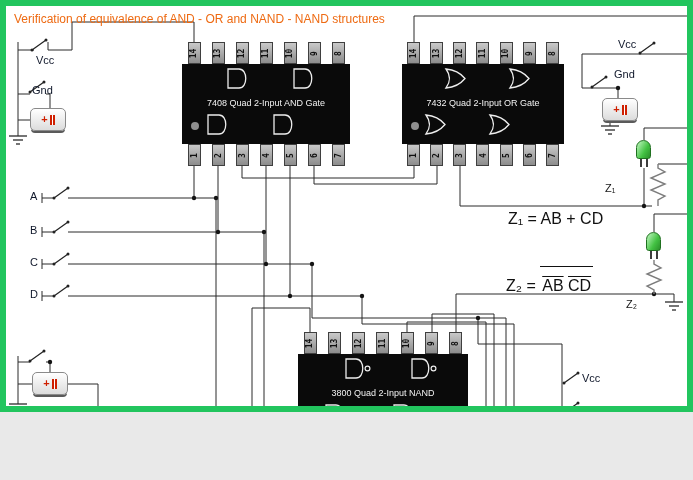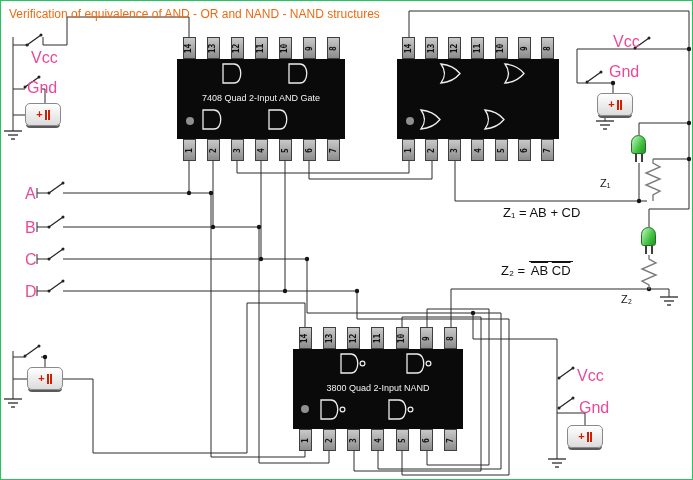--- a/index.html
+++ b/index.html
@@ -1,19 +1,19 @@
 <!DOCTYPE html>
 <html><head>
 <meta charset="utf-8">
 <style>
   html,body{margin:0;padding:0;background:#e9e9e9;font-family:"Liberation Sans",sans-serif}
-  #canvas{position:relative;width:693px;height:480px;background:#ffffff;border:1px solid #22c55e;box-sizing:border-box;overflow:hidden}
+  #canvas{position:relative;width:693px;height:412px;background:#ffffff;border:6px solid #22c55e;box-sizing:border-box;overflow:hidden}
   .abs{position:absolute}
   #title{left:8px;top:6px;font-size:12px;color:#ee6a12;white-space:nowrap}
-  .lbl{position:absolute;font-size:16px;color:#ec4899;white-space:nowrap}
+  .lbl{position:absolute;font-size:11px;color:#0f172a;white-space:nowrap}
   #wires{position:absolute;left:0;top:0}
   .wire{fill:none;stroke:#2a2a2a;stroke-width:1}
   .dot{fill:#141414}
   .gndline{stroke:#2a2a2a;stroke-width:1.3}
   .resistor{fill:none;stroke:#7c7c7c;stroke-width:1.4}
   .ic{position:absolute;display:flex;flex-direction:column}
   .pin-row{display:flex;justify-content:space-around;height:22px;width:100%}
   .pin{width:13px;height:22px;box-sizing:border-box;background:linear-gradient(180deg,#c9c9c9,#8c8c8c);border:1px solid #3f3f3f;display:flex;align-items:center;justify-content:center}
   .pin-num{transform:rotate(-90deg);font-size:8px;font-weight:bold;color:#101010;font-family:"DejaVu Sans Mono",monospace}
   .ic-body{position:relative;height:80px;background:#0a0a0a}
@@ -25,22 +25,22 @@
   .bat-shell{width:34px;height:21px;background:linear-gradient(#ffffff,#dcdcdc);border:1px solid #8a8a8a;border-radius:5px;display:flex;align-items:center;justify-content:center;gap:2px;box-shadow:0 3px 0 -1px #5a5a5a}
   .bat-plus{color:#cf1f00;font-weight:bold;font-size:11px;line-height:1}
   .bat-cell{width:5px;height:10px;background:linear-gradient(90deg,#cf1f00 40%,#ffffff 40%,#ffffff 60%,#cf1f00 60%)}
   .led{position:absolute;width:16px}
   .led-bulb{width:15px;height:19px;border-radius:8px 8px 3px 3px;background:linear-gradient(120deg,#a4eba4 15%,#43c243 60%,#2a8f2a);border:1px solid #1f701f;box-sizing:border-box}
   .led-legs{display:flex;justify-content:space-between;padding:0 4px;height:8px}
   .led-legs i{width:2px;background:#3d3d3d}
   .switch{position:absolute;width:22px;height:16px}
   .switch line{stroke:#222;stroke-width:1.2}
   .switch circle{fill:#222}
-  .eq{position:absolute;font-size:13px;color:#111;white-space:nowrap}
-  .ovl-outer{display:inline-block;border-top:1px solid #111;padding:1px 2px 0 2px}
+  .eq{position:absolute;font-size:16px;color:#111;white-space:nowrap}
+  .ovl-outer{display:inline-block;border-top:1px solid #111;padding:10px 2px 0 2px}
   .ovl-inner{text-decoration:overline}
   .zlbl{position:absolute;font-size:11px;color:#161616}
 </style>
 </head>
 <body>
 
 <div id="canvas">
 
   <svg id="wires" width="693" height="480">
     <g>
@@ -249,20 +249,21 @@
             <path d="M0 0 Q7 9.5 0 19 Q12 18 19 9.5 Q12 1 0 0 Z"></path>
           </g>
         <g transform="translate(24,51)">
             <path d="M0 0 Q7 9.5 0 19 Q12 18 19 9.5 Q12 1 0 0 Z"></path>
           </g>
         <g transform="translate(88,51)">
             <path d="M0 0 Q7 9.5 0 19 Q12 18 19 9.5 Q12 1 0 0 Z"></path>
           </g>
         <circle cx="13" cy="62" r="4" fill="#8f8f8f"></circle>
       </svg>
+      <div class="ic-label">7432 Quad 2-Input OR Gate</div>
     </div>
     <div class="pin-row">
         <div class="pin">
           <span class="pin-num">1</span>
         </div>
         <div class="pin">
           <span class="pin-num">2</span>
         </div>
         <div class="pin">
           <span class="pin-num">3</span>

